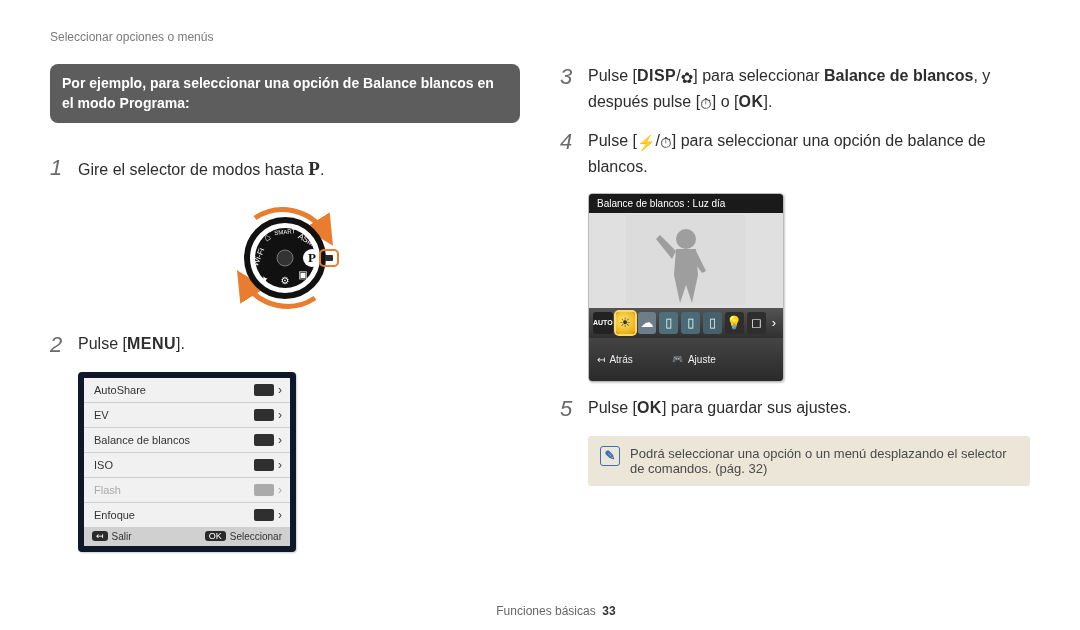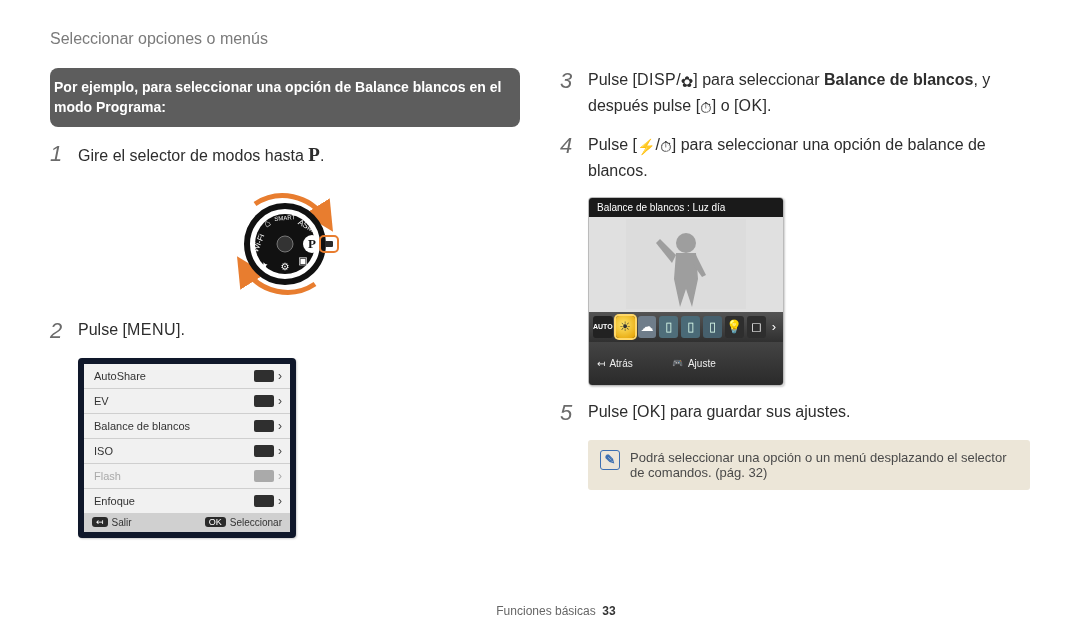--- a/index.html
+++ b/index.html
@@ -6,61 +6,61 @@
   body {
     width: 1080px;
     height: 630px;
     background: #fff;
     font-family: "Segoe UI", "Helvetica Neue", Arial, sans-serif;
     color: #333;
     position: relative;
     padding: 30px 50px 0 50px;
   }
   .header {
-    font-size: 16px;
+    font-size: 12px;
     color: #7a7a7a;
     margin-bottom: 20px;
   }
   .columns {
     display: flex;
     gap: 40px;
   }
   .col {
     flex: 1;
   }
   .pill {
     background: #5d5d5d;
     color: #fff;
     border-radius: 8px;
-    padding: 10px 4px;
+    padding: 10px 12px;
     font-size: 14px;
     font-weight: bold;
     line-height: 1.4;
-    margin-bottom: 14px;
+    margin-bottom: 32px;
   }
   .step {
     display: flex;
     margin-bottom: 14px;
     align-items: flex-start;
   }
   .step-num {
     font-size: 22px;
     font-style: italic;
     color: #6b6b6b;
     width: 28px;
     flex-shrink: 0;
     padding-top: 0;
   }
   .step-text {
     font-size: 16px;
     line-height: 1.5;
     color: #2d2d2d;
   }
   .btn-label {
-    font-weight: normal;
+    font-weight: bold;
     font-family: Arial, sans-serif;
     letter-spacing: 0.5px;
   }
   .mode-p {
     font-weight: bold;
     font-family: "Times New Roman", serif;
     font-size: 19px;
   }
   
   .mode-dial-wrap {

